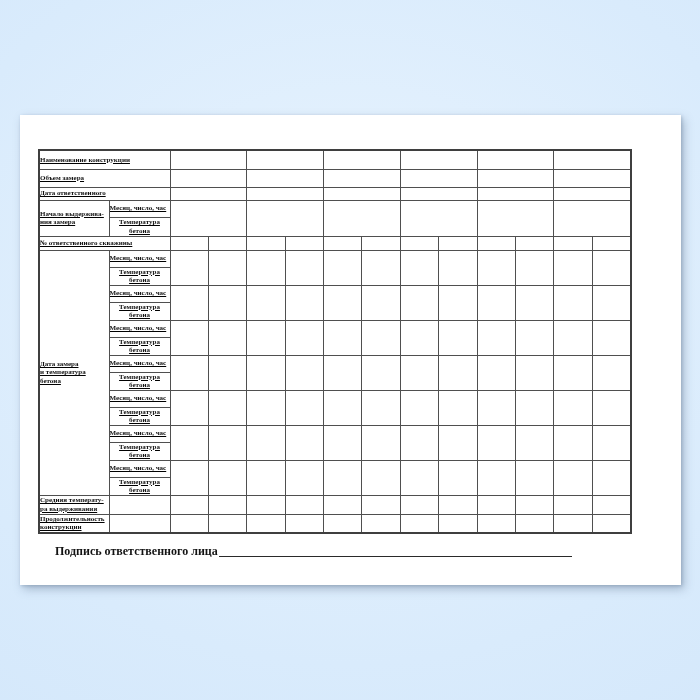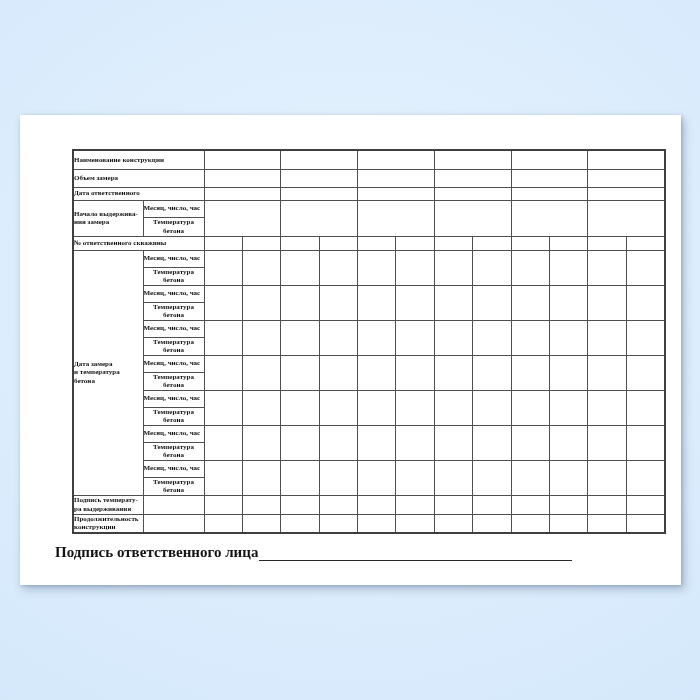--- a/index.html
+++ b/index.html
@@ -6,39 +6,40 @@
   body{
     background: radial-gradient(ellipse 130% 110% at 50% 42%, #e9f4fe 0%, #d9ebfc 48%, #cde3f9 100%);
     font-family: "Liberation Serif", "DejaVu Serif", serif;
   }
   .paper{
     position:absolute; left:20px; top:115px; width:661px; height:470px;
     background:#ffffff;
     box-shadow: 3px 4px 9px rgba(80,100,130,0.38), 1px 1px 3px rgba(80,100,130,0.28);
   }
   table.form{
-    position:absolute; left:52px; top:34px;
+    position:absolute; left:18px; top:34px;
     width:592px; border-collapse:collapse; table-layout:fixed;
     border:2px solid #3f3f3f;
+    text-decoration:underline;
   }
   table.form td{
     border:1px solid #4f4f4f; padding:0; vertical-align:middle;
     overflow:hidden;
   }
   .lab,.sublab{
     font-weight:bold; font-size:7px; line-height:1.15; color:#131313;
     white-space:pre-line; text-align:left; padding:1px 2px 1px 3px;
   }
   .tc{text-align:center; padding:1px;margin-top:24px;}
   .h19{height:19px}.h18{height:18px}.h13{height:13px}
   .h17{height:17px}.h14{height:14px}
   .signature{
     position:absolute; left:35px; top:429px; width:517px;
-    display:flex; align-items:flex-end;
-    font-weight:bold; font-size:15px; color:#131313; white-space:nowrap;
+    display:flex; align-items:center;
+    font-weight:bold; font-size:12px; color:#131313; white-space:nowrap;
   }
   .sig-line{flex:1; height:10px; border-bottom:1px solid #2a2a2a; margin-left:1px;}
 </style>
 </head>
 <body>
 
 <div class="paper">
 
   <table class="form">
     <colgroup>
@@ -257,21 +258,21 @@
       <td rowspan="2"></td>
           <td rowspan="2"></td>
       <td rowspan="2"></td>
           <td rowspan="2"></td>
     </tr>
     <tr class="h18">
       <td class="sublab tc">Температура
 бетона</td>
     </tr>
   <tr class="h19" id="avg-row">
-        <td class="lab">Подпись температу-
+        <td class="lab">Средняя температу-
 ра выдерживания</td>
         <td></td>
         <td></td>
           <td></td>
         <td></td>
           <td></td>
         <td></td>
           <td></td>
         <td></td>
           <td></td>

